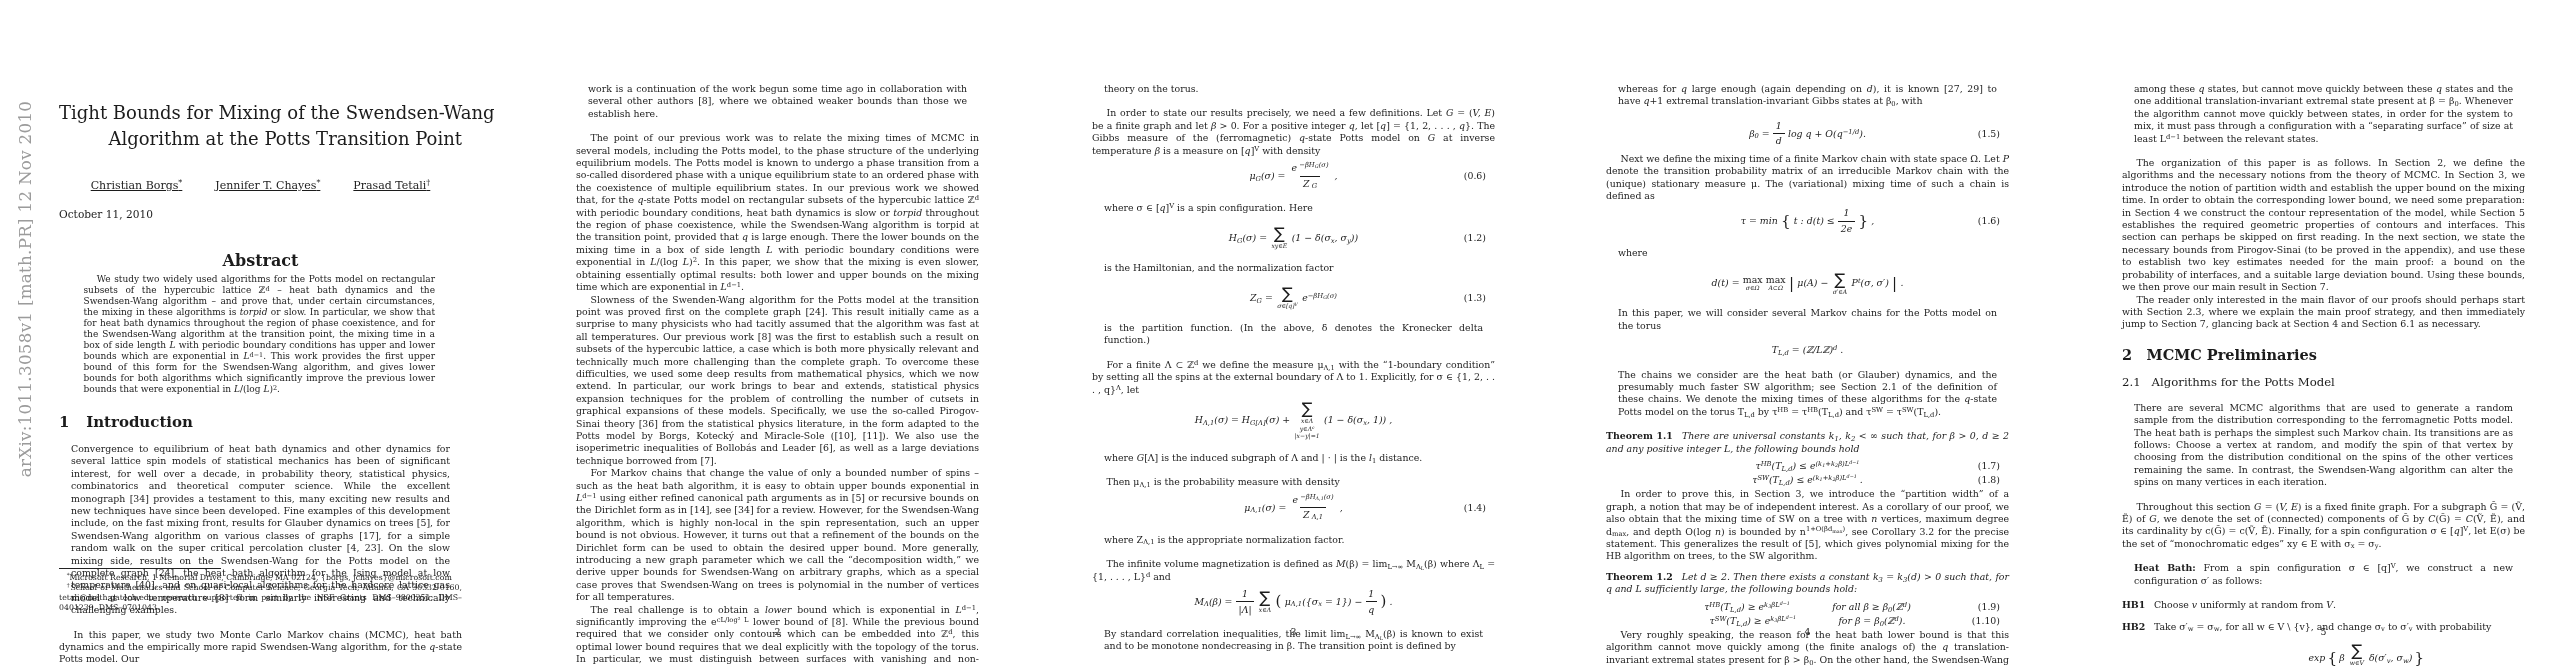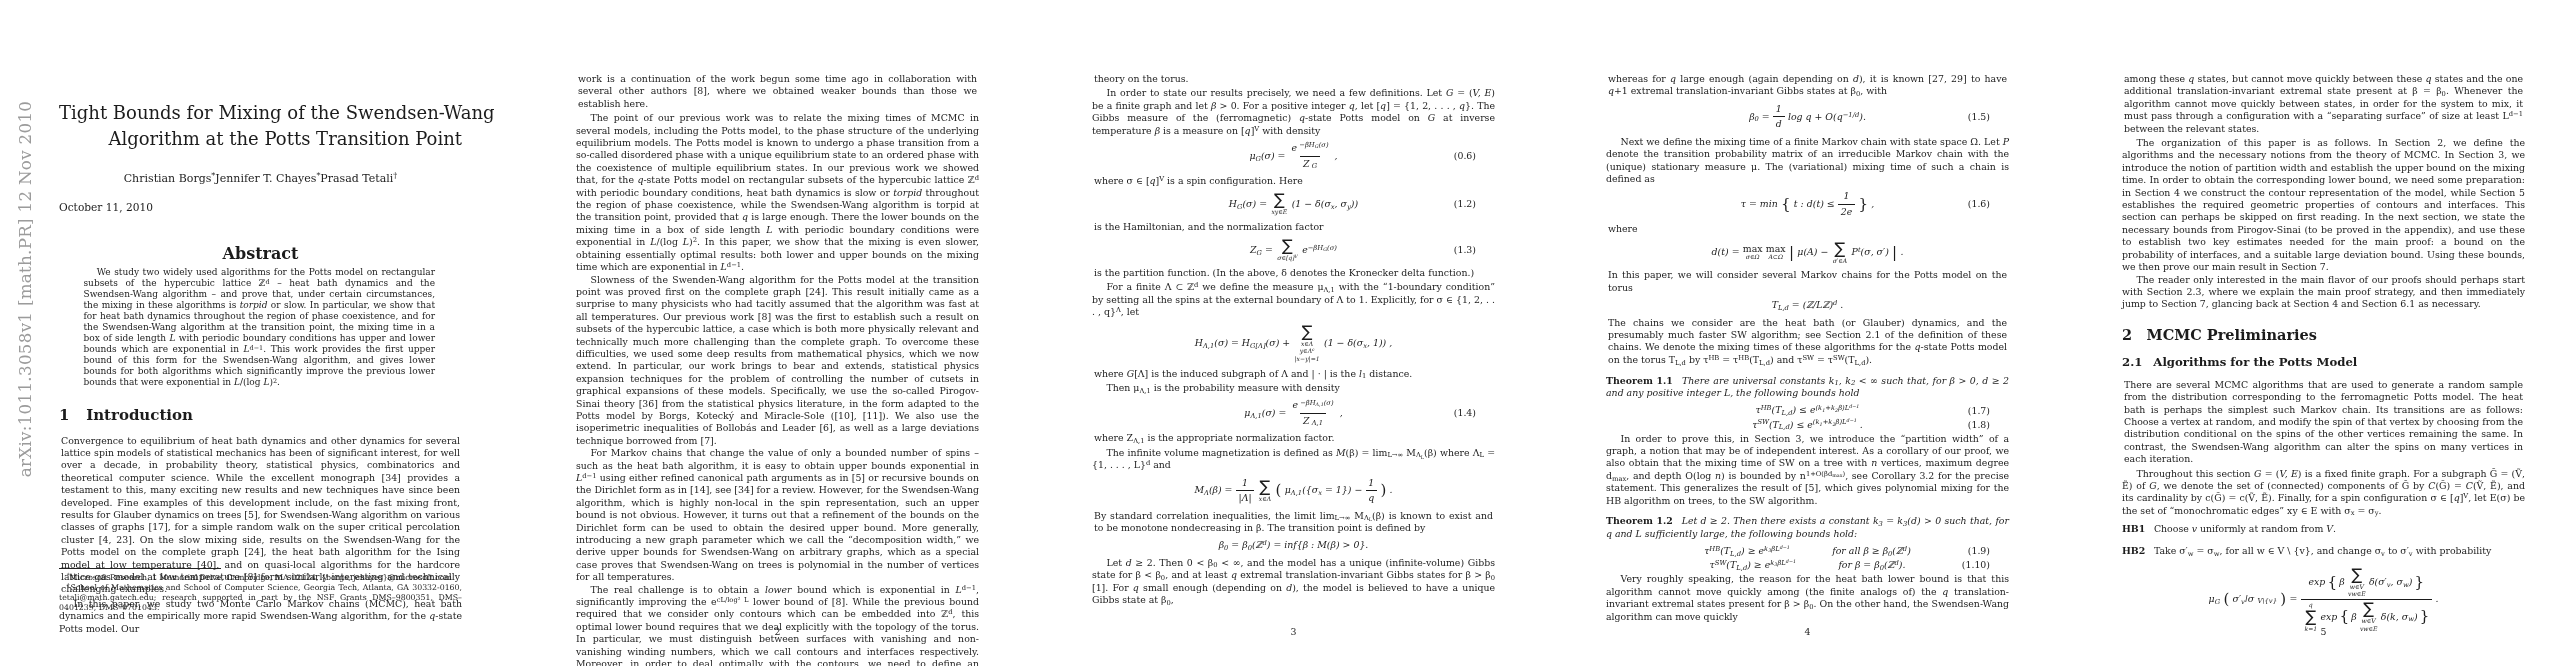--- a/index.html
+++ b/index.html
@@ -19,43 +19,43 @@
           font-size: 9.4px; line-height: 12.4px; text-align: justify; }
   #page-1 { left: 59px; }
   #page-2 { left: 576px; }
   #page-3 { left: 1092px; }
   #page-4 { left: 1606px; }
   #page-5 { left: 2122px; }
   .flow { padding-top: 71px; }
   .pageno { position: absolute; top: 626px; left: 0; right: 0; text-align: center; }
 
   p.body { margin: 0; text-indent: 14.5px; }
-  p.cont { margin: 2px; text-indent: 0; }
+  p.cont { margin: 12px; text-indent: 0; }
 
   sup { font-size: 72%; line-height: 0; vertical-align: baseline; position: relative; top: -0.45em; }
   sub { font-size: 72%; line-height: 0; vertical-align: baseline; position: relative; top: 0.25em; }
 
   
   .title { margin: 100px auto 0; text-align: right; font-size: 18px; line-height: 26px; }
   .title div { white-space: nowrap; }
-  .authors { display: flex; justify-content: center; margin-top: 21px; font-size: 11px; text-align: center; }
+  .authors { display: flex; justify-content: center; gap: 33px; margin-top: 28px; font-size: 11px; text-align: center; text-decoration: underline; }
   .date { text-align: left; margin-top: 16px; font-size: 10.6px; }
   .abshead { text-align: center; font-weight: bold; font-size: 16px; margin-top: 34px; }
   .abstract { margin: 7.2px 27px 0 24.5px; font-size: 9px; line-height: 11px; text-indent: 13.3px; }
   .sechead { display: flex; gap: 16.7px; font-size: 15px; font-weight: bold; margin: 18.3px 0 10.6px; text-align: left; line-height: 1.15; }
   .sechead2 { display: flex; gap: 14.5px; font-size: 14.5px; font-weight: bold; margin: 16.7px 0 11px; text-align: left; line-height: 1.15; }
-  .subsechead { display: flex; gap: 11px; font-size: 11.7px; font-weight: bold; margin: 12.2px 0 9px; text-align: center; line-height: 1.15; }
+  .subsechead { display: flex; gap: 11px; font-size: 11.7px; font-weight: normal; margin: 12.2px 0 9px; text-align: center; line-height: 1.15; }
   .footnotes { position: absolute; top: 568px; left: 0; right: 0; font-size: 7.8px; line-height: 10px; }
   .fnrule { width: 162px; border-top: 0.8px solid #222; margin-bottom: 3.9px; }
   .footnotes p { margin: 0; text-indent: 7.8px; }
 
   
   .eq { position: relative; display: flex; align-items: center; justify-content: center;
         gap: 3.3px; margin: 5px 0; font-style: italic; text-indent: 0; }
-  .eq .tag { position: absolute; right: 19px; top: 50%; transform: translateY(-50%); font-style: normal; }
+  .eq .tag { position: absolute; right: 9px; top: 50%; transform: translateY(-50%); font-style: normal; }
   .eq.tight { margin: 1.7px 0; }
   .eq .cond { margin-left: 39px; }
   .frac { display: inline-flex; flex-direction: column; align-items: center; vertical-align: middle; }
   .frac .fn { padding: 0 2.8px 1.1px; display: flex; align-items: center; gap: 2.2px; justify-content: center; }
   .frac .fd { padding: 1.1px 2.8px 0; border-top: 0.8px solid #1a1a1a; display: flex; align-items: center; gap: 2.2px; justify-content: center; }
   .bigop { display: inline-flex; flex-direction: column; align-items: center; line-height: 1; vertical-align: middle; margin: 0 1.1px; }
   .bigop .op { font-size: 16px; font-style: normal; line-height: 1; font-family: "DejaVu Sans", sans-serif; }
   .bigop .lim { font-size: 6.1px; line-height: 1.25; text-align: center; }
   .mstack { display: inline-flex; flex-direction: column; align-items: center; line-height: 1.1; vertical-align: middle; }
   .mstack .mop { font-style: normal; }
@@ -290,20 +290,24 @@
       <div class="sechead2">
         <span>2</span>
         <span>MCMC Preliminaries</span>
       </div>
       <div class="subsechead">
         <span>2.1</span>
         <span>Algorithms for the Potts Model</span>
       </div>
       <p class="cont">There are several MCMC algorithms that are used to generate a random sample from the distribution corresponding to the ferromagnetic Potts model. The heat bath is perhaps the simplest such Markov chain. Its transitions are as follows: Choose a vertex at random, and modify the spin of that vertex by choosing from the distribution conditional on the spins of the other vertices remaining the same. In contrast, the Swendsen-Wang algorithm can alter the spins on many vertices in each iteration.</p>
       <p class="body">Throughout this section <i>G</i> = (<i>V, E</i>) is a fixed finite graph. For a subgraph G̃ = (Ṽ, Ẽ) of <i>G</i>, we denote the set of (connected) components of G̃ by <i>C</i>(G̃) = <i>C</i>(Ṽ, Ẽ), and its cardinality by c(G̃) = c(Ṽ, Ẽ). Finally, for a spin configuration σ ∈ [<i>q</i>]<sup>V</sup>, let E(σ) be the set of “monochromatic edges” xy ∈ E with σ<sub>x</sub> = σ<sub>y</sub>.</p>
+      <p class="cont hb">
+        <b>Heat Bath:</b>
+        <span>From a spin configuration σ ∈ [q]<sup>V</sup>, we construct a new configuration σ′ as follows:</span>
+      </p>
       <p class="hbitem">
         <b>HB1</b>
         <span>Choose <i>v</i> uniformly at random from <i>V</i>.</span>
       </p>
       <p class="hbitem">
         <b>HB2</b>
         <span>Take σ′<sub>w</sub> = σ<sub>w</sub>, for all w ∈ V \ {v}, and change σ<sub>v</sub> to σ′<sub>v</sub> with probability</span>
       </p>
       <div class="eq" style="margin-top:9px">
         <span>μ<sub>G</sub></span>

